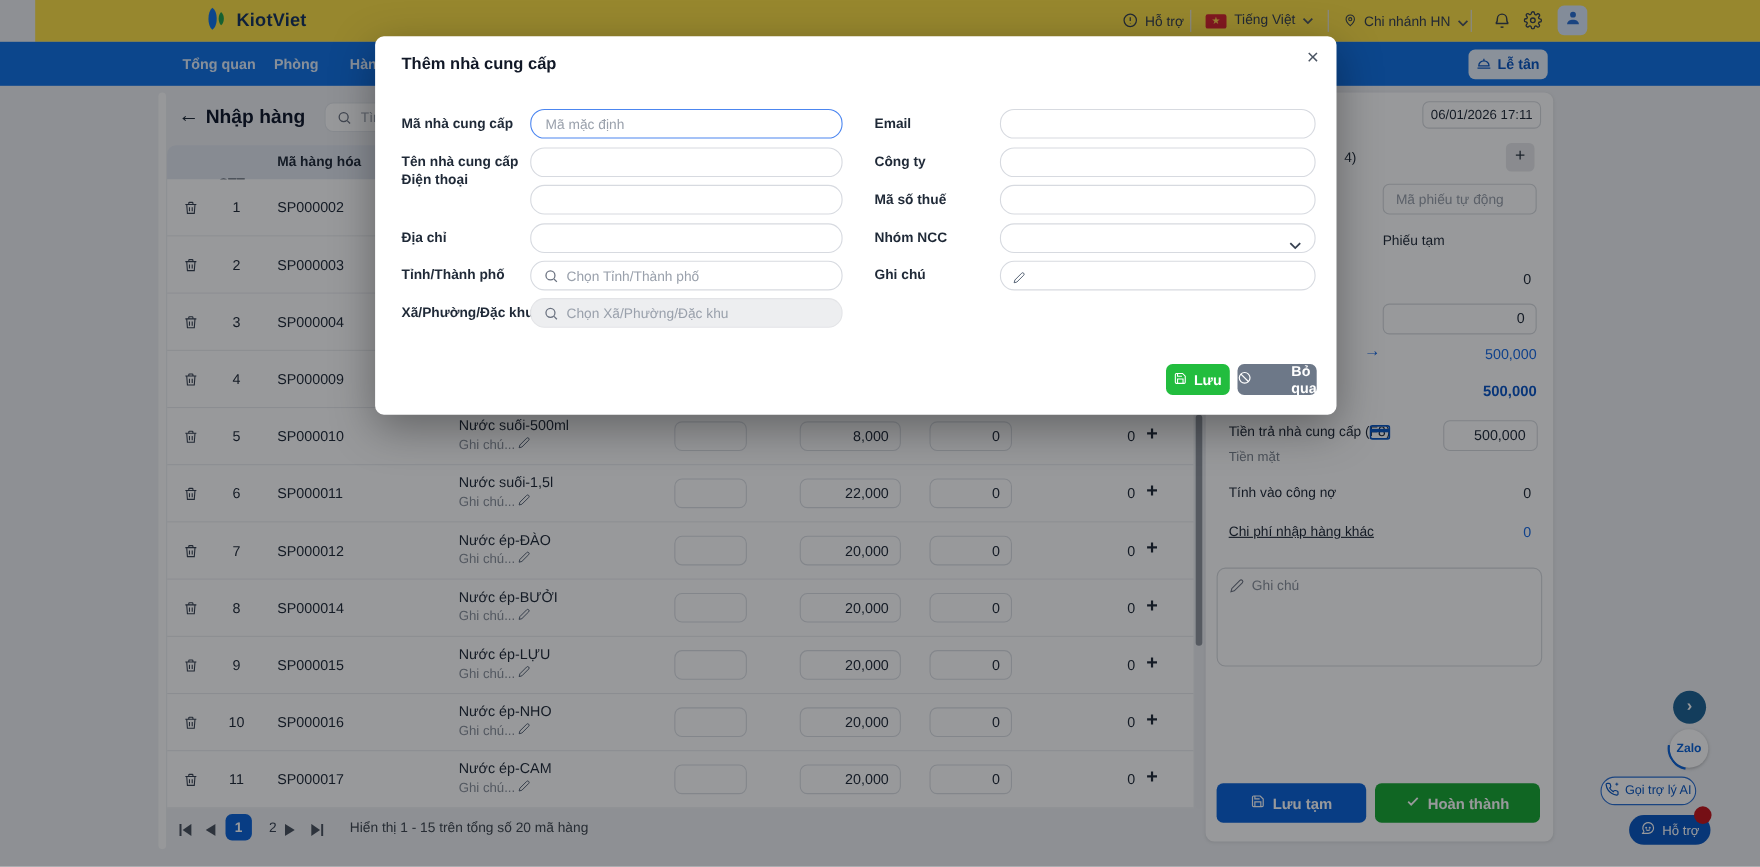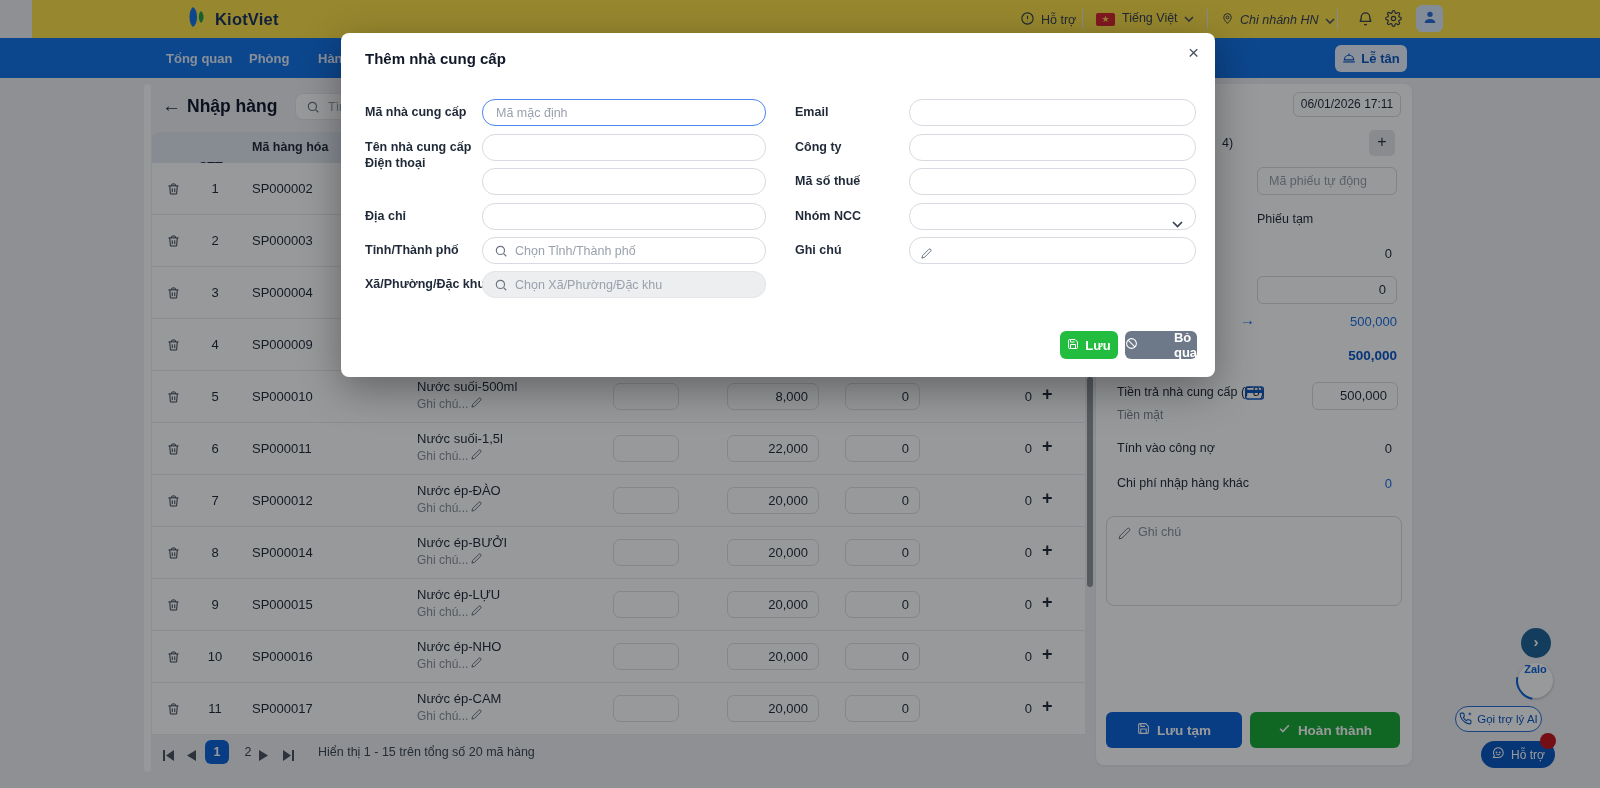--- a/index.html
+++ b/index.html
@@ -64,21 +64,21 @@
   .s-muted { position:absolute; font-size:12px; color:#7d8590; }
   .s-num { position:absolute; text-align:right; font-size:13px; color:#1f2937; }
   .s-input { position:absolute; border:1px solid #d7dade; border-radius:6px; background:#fff; font-size:13px; color:#1f2937; }
   .date-box { left:197px; top:8px; width:108px; height:25px; text-align:center; line-height:23px; font-size:12px; }
   .plus-btn { position:absolute; left:273px; top:46px; width:26px; height:26px; background:#e7e8ea; border-radius:5px; text-align:center; line-height:24px; font-size:16px; color:#2b3440; cursor:pointer; }
   .note-area { position:absolute; left:10px; top:432px; width:296px; height:90px; border:1px solid #d7dade; border-radius:8px; }
   .s-btn { position:absolute; top:628px; height:36px; border-radius:6px; display:flex; align-items:center; justify-content:center; gap:7px; color:#fff; font-size:13.5px; font-weight:700; cursor:pointer; }
 
   
   .fab-chev { position:absolute; left:1521px; top:628px; width:30px; height:30px; border-radius:50%; background:#1e6495; color:#fff; text-align:center; line-height:28px; font-size:15px; font-weight:700; cursor:pointer; }
-  .fab-zalo { position:absolute; left:1518px; top:663px; width:35px; height:35px; border-radius:50%; background:#fff; display:flex; align-items:flex-start; justify-content:center; font-size:11px; font-weight:700; color:#0b63d8; cursor:pointer; box-shadow:0 1px 3px rgba(0,0,0,.25); }
+  .fab-zalo { position:absolute; left:1518px; top:663px; width:35px; height:35px; border-radius:50%; background:#fff; display:flex; align-items:center; justify-content:center; font-size:11px; font-weight:700; color:#0b63d8; cursor:pointer; box-shadow:0 1px 3px rgba(0,0,0,.25); }
   .fab-zalo::before { content:""; position:absolute; inset:-2px; border-radius:50%; border:2.5px solid transparent; border-left-color:#0b63d8; transform:rotate(-35deg); }
   .fab-ai { position:absolute; left:1455px; top:706px; width:87px; height:26px; background:#fff; border:1px solid #2a6fd3; border-radius:14px; display:flex; align-items:center; justify-content:center; gap:5px; font-size:11.5px; color:#0a57c2; cursor:pointer; }
   .fab-sup { position:absolute; left:1481px; top:741px; width:74px; height:27px; background:#0a57c2; border-radius:14px; display:flex; align-items:center; justify-content:center; gap:6px; font-size:12px; color:#fff; cursor:pointer; }
   .red-dot { position:absolute; left:1540px; top:733px; width:16px; height:16px; border-radius:50%; background:#c3161c; }
 
   
   .overlay { position:absolute; inset:0; background:rgba(5,8,12,.41); z-index:50; }
 
   
   .modal { position:absolute; left:341px; top:33px; width:874px; height:344px; background:#fff; border-radius:8px; z-index:60; box-shadow:0 12px 40px rgba(0,0,0,.35); }
@@ -119,21 +119,21 @@
     </div>
     <div class="tb-div" style="left:1050px;"></div>
     <div class="flag" style="left:1064px; top:13px;">★</div>
     <div class="tb-item" style="left:1090px;">
       <span>Tiếng Việt</span>
       <span><svg width="10" height="6" viewBox="0 0 10 6" fill="none" stroke="#4b5563" stroke-width="1.6">
             <path d="M1 1l4 4 4-4"></path>
           </svg></span>
     </div>
     <div class="tb-div" style="left:1175px;"></div>
-    <div class="tb-item" style="left:1189px;font-style:italic;">
+    <div class="tb-item" style="left:1189px;">
       <span><svg viewBox="0 0 24 24" width="13" height="15" fill="none" stroke="#374151" stroke-width="1.8">
             <path d="M12 21s-7-6.2-7-11a7 7 0 0 1 14 0c0 4.8-7 11-7 11z"></path>
             <circle cx="12" cy="10" r="2.6"></circle>
           </svg></span>
       <span>Chi nhánh HN</span>
       <span><svg width="10" height="6" viewBox="0 0 10 6" fill="none" stroke="#4b5563" stroke-width="1.6">
             <path d="M1 1l4 4 4-4"></path>
           </svg></span>
     </div>
     <div class="tb-div" style="left:1305px;"></div>
@@ -423,21 +423,21 @@
     <div class="s-num" style="left:161px; top:264px; width:140px; color:#0a55c5; font-weight:700; font-size:13.5px;">500,000</div>
     <div class="s-label" style="left:21px; top:301px;">Tiền trả nhà cung cấp (F8)</div>
     <span class="abs" style="left:149px; top:302px;"><svg width="19" height="14" viewBox="0 0 24 17">
           <rect x="1" y="1" width="22" height="15" rx="2.5" fill="none" stroke="#0a57c2" stroke-width="2"></rect>
           <rect x="1" y="4.5" width="22" height="4" fill="#0a57c2"></rect>
         </svg></span>
     <div class="s-input" style="left:216px; top:298px; width:86px; height:28px; text-align:right; line-height:26px; padding-right:10px;">500,000</div>
     <div class="s-muted" style="left:21px; top:324px;">Tiền mặt</div>
     <div class="s-label" style="left:21px; top:357px;">Tính vào công nợ</div>
     <div class="s-num" style="left:196px; top:357px; width:100px;">0</div>
-    <div class="s-label" style="left:21px; top:392px;">Chi phí nhập hàng khác</div>
+    <div class="s-label" style="left:21px; top:392px;text-decoration:underline;">Chi phí nhập hàng khác</div>
     <div class="s-num" style="left:196px; top:392px; width:100px; color:#1a6ce5;">0</div>
     <div class="note-area">
       <span class="abs" style="left:11px; top:9px;"><svg viewBox="0 0 24 24" width="13" height="13" fill="none" stroke="#6b7280" stroke-width="1.8">
             <path d="M17 3a2.8 2.8 0 1 1 4 4L7.5 20.5 2 22l1.5-5.5z"></path>
           </svg></span>
       <span class="abs" style="left:31px; top:8px; font-size:12.5px; color:#8a919c;">Ghi chú</span>
     </div>
     <div class="s-btn" style="left:10px; width:136px; background:#0b63d8;">
       <span><svg width="13" height="13" viewBox="0 0 24 24" fill="none" stroke="#fff" stroke-width="2">
             <path d="M19 21H5a2 2 0 0 1-2-2V5a2 2 0 0 1 2-2h11l5 5v11a2 2 0 0 1-2 2z"></path>

